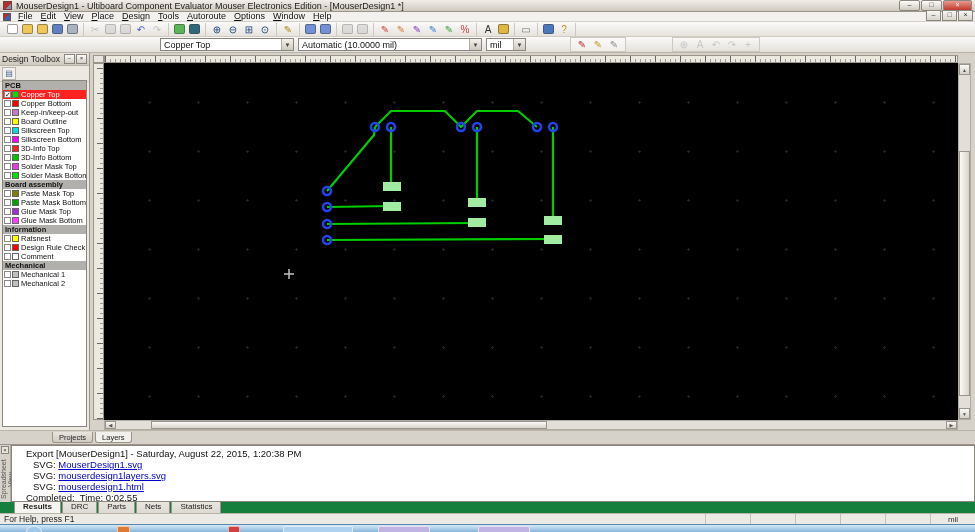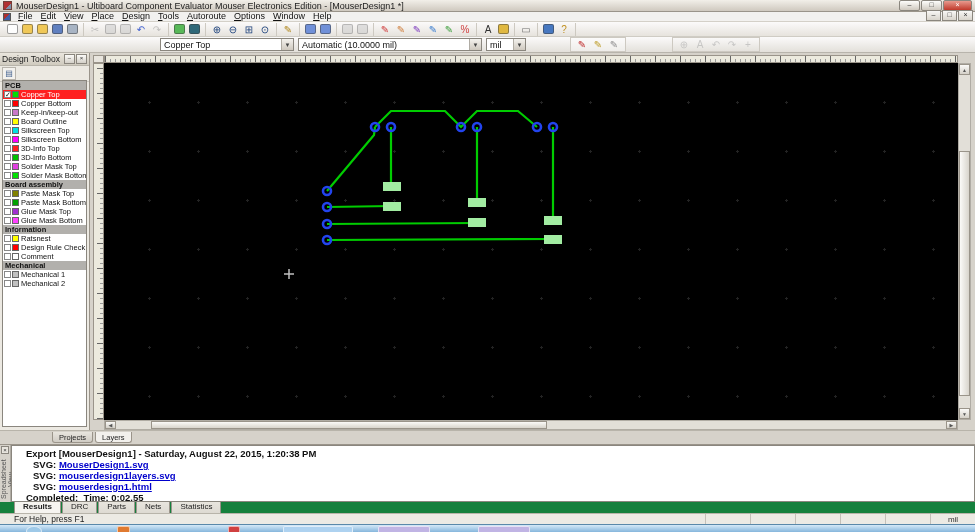--- a/index.html
+++ b/index.html
@@ -115,32 +115,32 @@
     border-top:1px solid #9a948a;box-sizing:border-box;}
   #ss-strip{position:absolute;left:0;top:0;width:11px;height:58px;background:#d6d2ca;
     border-right:1px solid #b0aca4;box-sizing:border-box;}
   .ss-close{position:absolute;left:1px;top:1px;width:8px;height:8px;font-size:6px;line-height:7px;
     text-align:center;border:1px solid #8a867e;background:#e8e5de;color:#333;box-sizing:border-box;}
   #ss-label{position:absolute;left:0;top:12px;width:11px;height:44px;writing-mode:vertical-rl;
     transform:rotate(180deg);font-size:7px;color:#555;text-align:center;}
   #ss-content{position:absolute;left:11px;top:0;right:0;bottom:0;background:#fff;
     border:1px solid #8a867e;box-sizing:border-box;overflow:hidden;}
   #ss-log{padding:2px 0 0 0;font-size:9.5px;color:#111;}
-  .log-line{height:11px;line-height:11px;padding-left:14px;white-space:pre;font-weight:bold;}
+  .log-line{height:11px;line-height:11px;padding-left:14px;white-space:pre;}
   .log-line.ind{padding-left:21px;}
   .log-link{color:#0000cc;text-decoration:underline;text-align:center;}
   
   #sstabs{position:absolute;left:0;top:502px;width:100%;height:26px;display:flex;
     padding-left:14px;box-sizing:border-box;background:#15803d;}
   .sstab{font-size:8px;padding:0 8px;line-height:10px;background:linear-gradient(#e8e5de,#d0ccc4);
     border:1px solid #9a948a;border-top:none;border-radius:0 0 3px 3px;margin-right:1px;color:#222;}
   .sstab.active{background:#f6f4f0;font-weight:bold;}
   #statusbar{position:absolute;left:0;top:513px;width:100%;height:11px;background:#eceae4;
     border-top:1px solid #b8b4aa;display:flex;align-items:center;font-size:8.5px;color:#222;box-sizing:border-box;}
-  #status-help{padding-left:4px;margin-left:10px;}
+  #status-help{padding-left:4px;}
   #status-panes{margin-left:auto;display:flex;height:100%;}
   .pane{min-width:45px;border-left:1px solid #c4c0b8;height:100%;box-sizing:border-box;
     font-size:8px;display:flex;align-items:center;justify-content:center;color:#333;}
   
   #taskbar{position:absolute;left:0;top:524px;width:100%;height:8px;
     background:linear-gradient(#d5e9f8,#86b6dc);border-top:1px solid #5a88aa;box-sizing:border-box;overflow:hidden;}
   .tk{position:absolute;top:1px;height:10px;border-radius:2px;border:1px solid rgba(255,255,255,.6);box-sizing:border-box;}
 </style>
 </head>
 <body>

